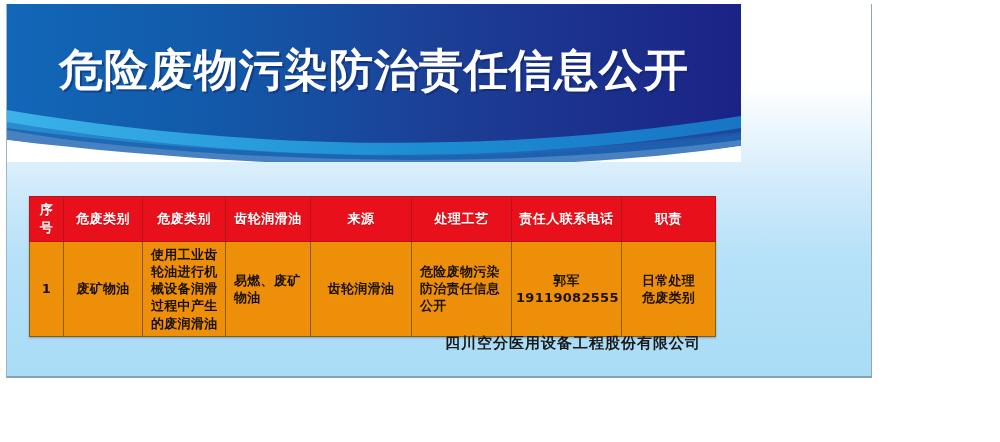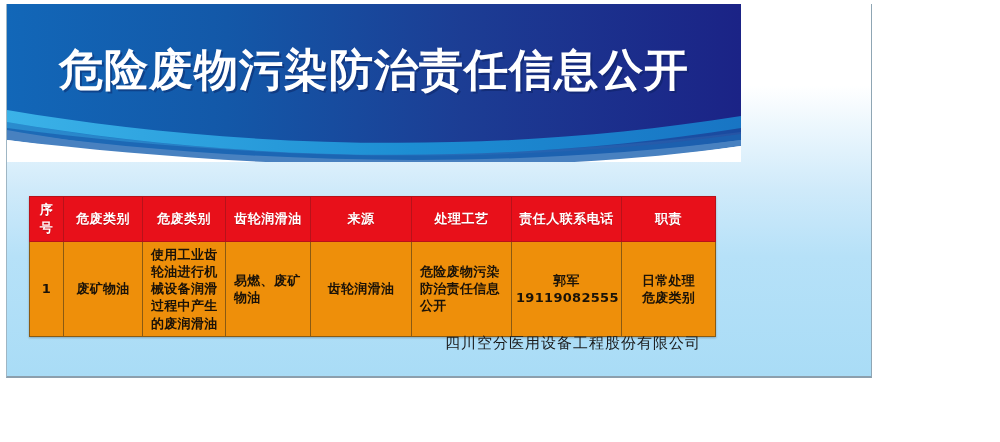--- a/index.html
+++ b/index.html
@@ -112,21 +112,21 @@
 
   #footer-company {
     position: absolute;
     left: 0;
     top: 330px;
     width: 714px;
     text-align: right;
     padding-right: 20px;
     box-sizing: border-box;
     font-size: 15px;
-    font-weight: normal;
+    font-weight: bold;
     color: #1a1a1a;
     letter-spacing: 1px;
     white-space: nowrap;
   }
 </style>
 </head>
 <body>
 
 <div id="poster">
 

